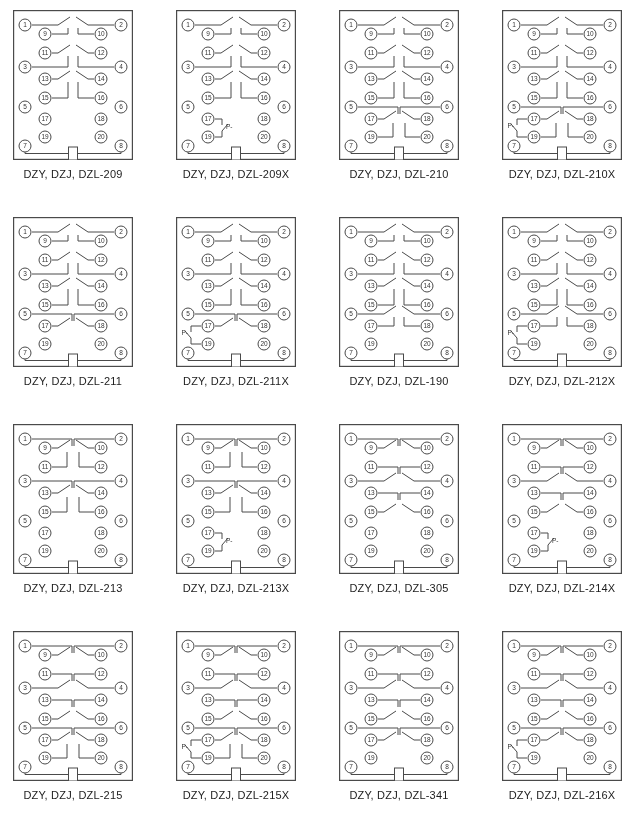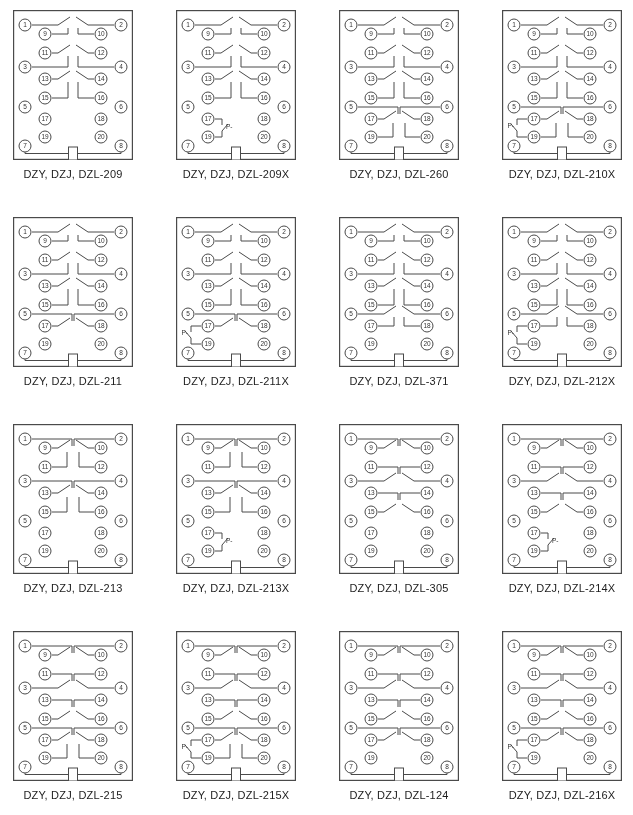--- a/index.html
+++ b/index.html
@@ -418,21 +418,21 @@
         </g>
         <g>
           <circle cx="32" cy="127" r="6" fill="#ffffff" stroke="#4a4a4a" stroke-width="1"></circle>
           <text x="32" y="129.3" font-size="6.5" font-family="&quot;Liberation Sans&quot;, sans-serif" fill="#333333" text-anchor="middle">19</text>
         </g>
         <g>
           <circle cx="88" cy="127" r="6" fill="#ffffff" stroke="#4a4a4a" stroke-width="1"></circle>
           <text x="88" y="129.3" font-size="6.5" font-family="&quot;Liberation Sans&quot;, sans-serif" fill="#333333" text-anchor="middle">20</text>
         </g>
       </svg>
-      <div class="lbl">DZY, DZJ, DZL-260</div>
+      <div class="lbl">DZY, DZJ, DZL-210</div>
     </div>
     <div class="cell">
       <svg width="120" height="150" viewBox="0 0 120 150">
         <rect x="0.6" y="0.6" width="118.8" height="148.8" fill="none" stroke="#4a4a4a" stroke-width="1.2"></rect>
         <path d="M 12 141.5 L 12 143.5 L 108 143.5 L 108 141.5" fill="none" stroke="#4a4a4a" stroke-width="1"></path>
         <g>
           <line x1="19" y1="15" x2="45" y2="15" stroke="#4a4a4a" stroke-width="1"></line>
           <line x1="45" y1="15" x2="57" y2="7" stroke="#4a4a4a" stroke-width="1"></line>
           <line x1="39" y1="24" x2="55" y2="24" stroke="#4a4a4a" stroke-width="1"></line>
           <line x1="55" y1="24" x2="55" y2="18" stroke="#4a4a4a" stroke-width="1"></line>
@@ -982,21 +982,21 @@
         </g>
         <g>
           <circle cx="32" cy="127" r="6" fill="#ffffff" stroke="#4a4a4a" stroke-width="1"></circle>
           <text x="32" y="129.3" font-size="6.5" font-family="&quot;Liberation Sans&quot;, sans-serif" fill="#333333" text-anchor="middle">19</text>
         </g>
         <g>
           <circle cx="88" cy="127" r="6" fill="#ffffff" stroke="#4a4a4a" stroke-width="1"></circle>
           <text x="88" y="129.3" font-size="6.5" font-family="&quot;Liberation Sans&quot;, sans-serif" fill="#333333" text-anchor="middle">20</text>
         </g>
       </svg>
-      <div class="lbl">DZY, DZJ, DZL-371</div>
+      <div class="lbl">DZY, DZJ, DZL-190</div>
     </div>
     <div class="cell">
       <svg width="120" height="150" viewBox="0 0 120 150">
         <rect x="0.6" y="0.6" width="118.8" height="148.8" fill="none" stroke="#4a4a4a" stroke-width="1.2"></rect>
         <path d="M 12 141.5 L 12 143.5 L 108 143.5 L 108 141.5" fill="none" stroke="#4a4a4a" stroke-width="1"></path>
         <g>
           <line x1="19" y1="15" x2="45" y2="15" stroke="#4a4a4a" stroke-width="1"></line>
           <line x1="45" y1="15" x2="57" y2="7" stroke="#4a4a4a" stroke-width="1"></line>
           <line x1="39" y1="24" x2="55" y2="24" stroke="#4a4a4a" stroke-width="1"></line>
           <line x1="55" y1="24" x2="55" y2="18" stroke="#4a4a4a" stroke-width="1"></line>
@@ -2054,21 +2054,21 @@
         </g>
         <g>
           <circle cx="32" cy="127" r="6" fill="#ffffff" stroke="#4a4a4a" stroke-width="1"></circle>
           <text x="32" y="129.3" font-size="6.5" font-family="&quot;Liberation Sans&quot;, sans-serif" fill="#333333" text-anchor="middle">19</text>
         </g>
         <g>
           <circle cx="88" cy="127" r="6" fill="#ffffff" stroke="#4a4a4a" stroke-width="1"></circle>
           <text x="88" y="129.3" font-size="6.5" font-family="&quot;Liberation Sans&quot;, sans-serif" fill="#333333" text-anchor="middle">20</text>
         </g>
       </svg>
-      <div class="lbl">DZY, DZJ, DZL-124</div>
+      <div class="lbl">DZY, DZJ, DZL-341</div>
     </div>
     <div class="cell">
       <svg width="120" height="150" viewBox="0 0 120 150">
         <rect x="0.6" y="0.6" width="118.8" height="148.8" fill="none" stroke="#4a4a4a" stroke-width="1.2"></rect>
         <path d="M 12 141.5 L 12 143.5 L 108 143.5 L 108 141.5" fill="none" stroke="#4a4a4a" stroke-width="1"></path>
         <g>
           <line x1="19" y1="15" x2="59" y2="15" stroke="#4a4a4a" stroke-width="1"></line>
           <line x1="59" y1="15" x2="59" y2="22" stroke="#4a4a4a" stroke-width="1"></line>
           <line x1="39" y1="24" x2="45" y2="24" stroke="#4a4a4a" stroke-width="1"></line>
           <line x1="45" y1="24" x2="57" y2="16" stroke="#4a4a4a" stroke-width="1"></line>

